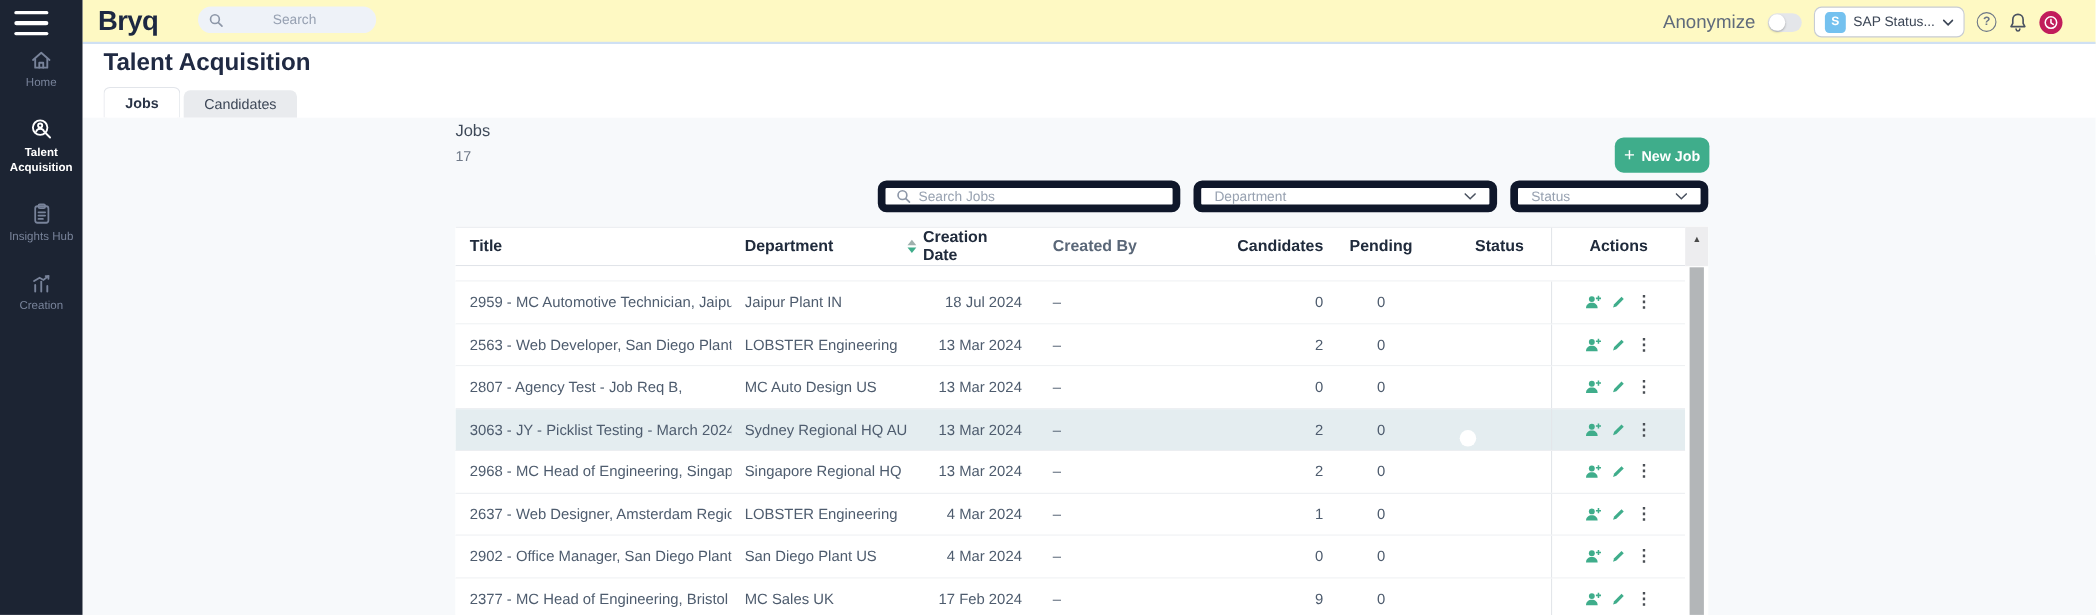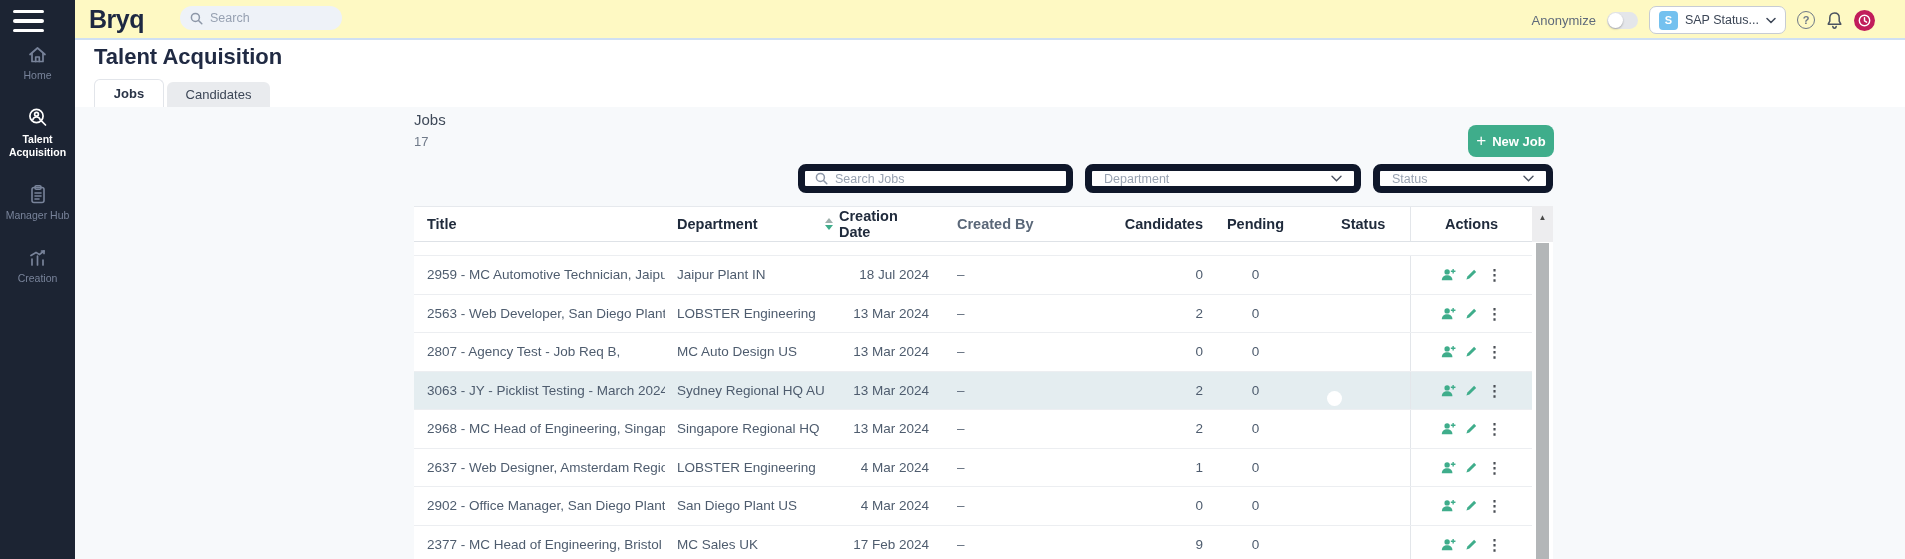--- a/index.html
+++ b/index.html
@@ -14,24 +14,24 @@
   .nav-item .lbl { font-size:10.5px; line-height:1.18; text-align:center; width:66px; }
   .nav-item.active { color:#ffffff; }
   .nav-item.active .lbl { font-weight:bold; }
   .nav-item svg { stroke:#78839a; }
   .nav-item.active svg { stroke:#ffffff; }
 
   
   .topbar { position:absolute; left:75px; top:0; width:1830px; height:40px; background:#fef9c3; border-bottom:2px solid #cfe0f3; }
   .logo { position:absolute; left:14px; top:5px; font-size:25px; font-weight:bold; color:#1d2842; letter-spacing:-0.5px; }
   .top-search { position:absolute; left:105px; top:6px; width:162px; height:24px; background:#eef2f8; border-radius:12px; display:flex; align-items:center; padding:0 10px; gap:7px; }
-  .top-search input { border:none; outline:none; background:transparent; font-size:12.5px; color:#3c4656; width:110px; font-family:inherit; }
+  .top-search input { border:none; outline:none; background:transparent; font-size:12.5px; color:#3c4656; width:110px; font-family:inherit;margin-left:38px; }
   .top-search input::placeholder { color:#97a1b2; }
   .top-right { position:absolute; right:30px; top:0; height:40px; display:flex; align-items:center; gap:11px; }
-  .anon-label { font-size:13px; color:#5f6a7b;margin-left:30px; }
+  .anon-label { font-size:17px; color:#5f6a7b;margin-left:30px; }
   .switch-off { width:31px; height:17px; border-radius:9px; background:#e4e6ea; position:relative; cursor:pointer; }
   .switch-off b { position:absolute; left:1px; top:1px; width:15px; height:15px; border-radius:50%; background:#fff; box-shadow:0 1px 2px rgba(0,0,0,.3); }
   .org-box { height:28px; border:1px solid #c7ccd4; border-radius:7px; background:#fff; display:flex; align-items:center; gap:7px; padding:0 9px; cursor:pointer; }
   .org-ini { width:19px; height:19px; border-radius:4px; background:#74c1ef; color:#fff; font-size:11px; font-weight:bold; display:flex; align-items:center; justify-content:center; }
   .org-lbl { font-size:12.5px; color:#3c4656; }
   .help-ic { width:18px; height:18px; border:1.6px solid #6d7787; border-radius:50%; color:#6d7787; font-size:11px; font-weight:bold; display:flex; align-items:center; justify-content:center; cursor:pointer; }
   .avatar { width:21px; height:21px; border-radius:50%; background:#c11d5b; display:flex; align-items:center; justify-content:center; cursor:pointer; }
 
   
   .page-header { position:absolute; left:75px; top:42px; width:1830px; height:65px; background:#fff; }
@@ -137,21 +137,21 @@
     <div class="nav-item">
       <span>
         <svg width="20" height="21" viewBox="0 0 20 21" fill="none" stroke-width="1.6" stroke-linecap="round">
           <rect x="4" y="3.5" width="12" height="15" rx="2"></rect>
             <rect x="7" y="1.8" width="6" height="3.4" rx="1.2"></rect>
           <line x1="7" y1="9" x2="13" y2="9"></line>
             <line x1="7" y1="12" x2="13" y2="12"></line>
             <line x1="7" y1="15" x2="11" y2="15"></line>
         </svg>
       </span>
-      <span class="lbl">Manager Hub</span>
+      <span class="lbl">Insights Hub</span>
     </div>
     <div class="nav-item">
       <span>
         <svg width="21" height="20" viewBox="0 0 21 20" fill="none" stroke-width="1.7" stroke-linecap="round">
           <line x1="5" y1="17" x2="5" y2="11"></line>
             <line x1="10.5" y1="17" x2="10.5" y2="8"></line>
             <line x1="16" y1="17" x2="16" y2="12"></line>
           <path d="M4,7.5 L9,4.5 L12.5,6.5 L17,3"></path>
             <path d="M14.5,3 H17 V5.5"></path>
         </svg>

